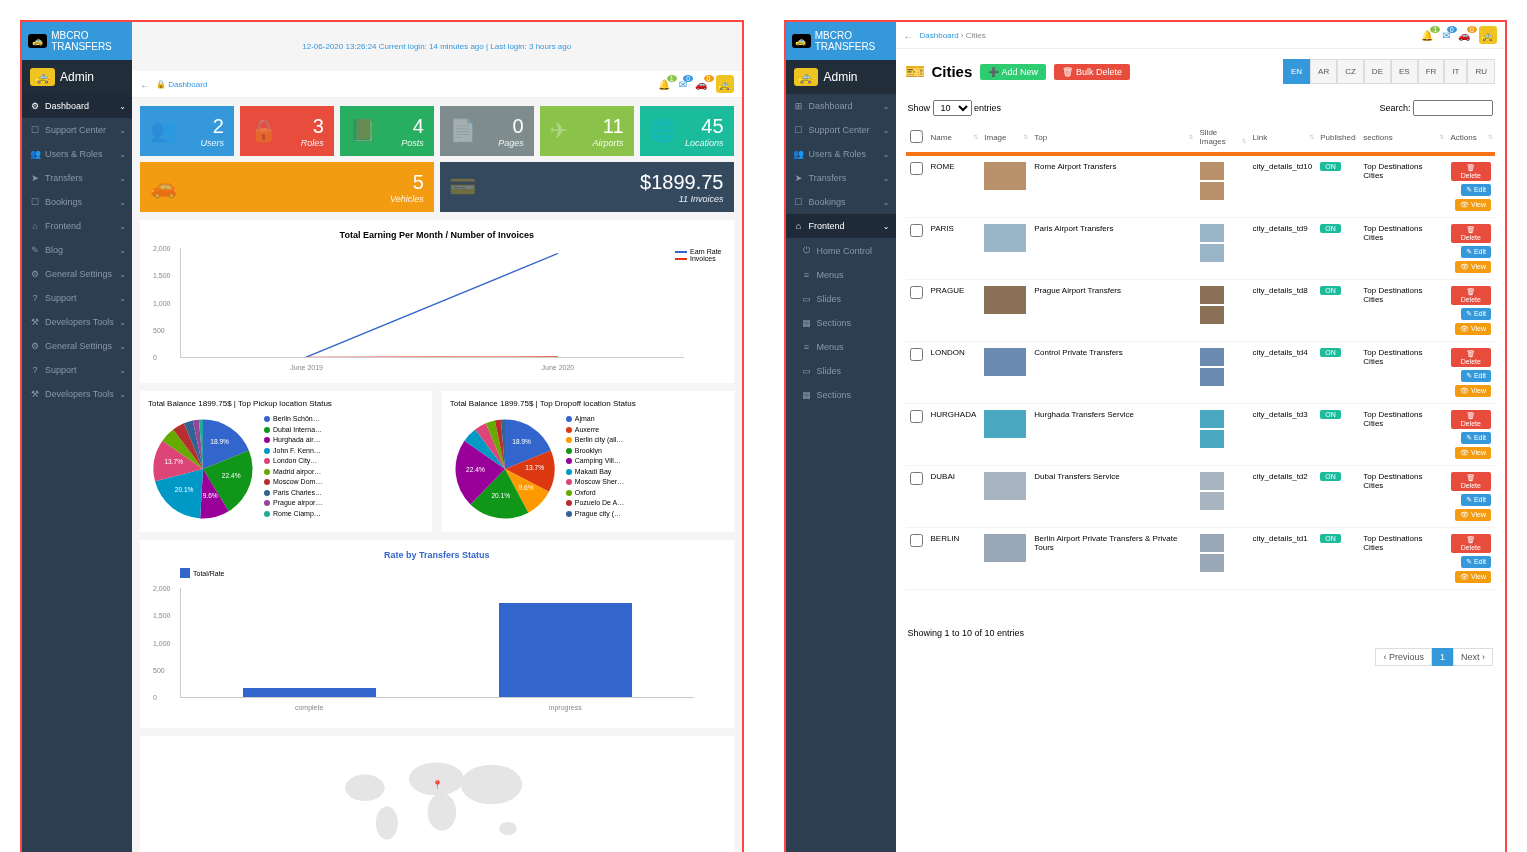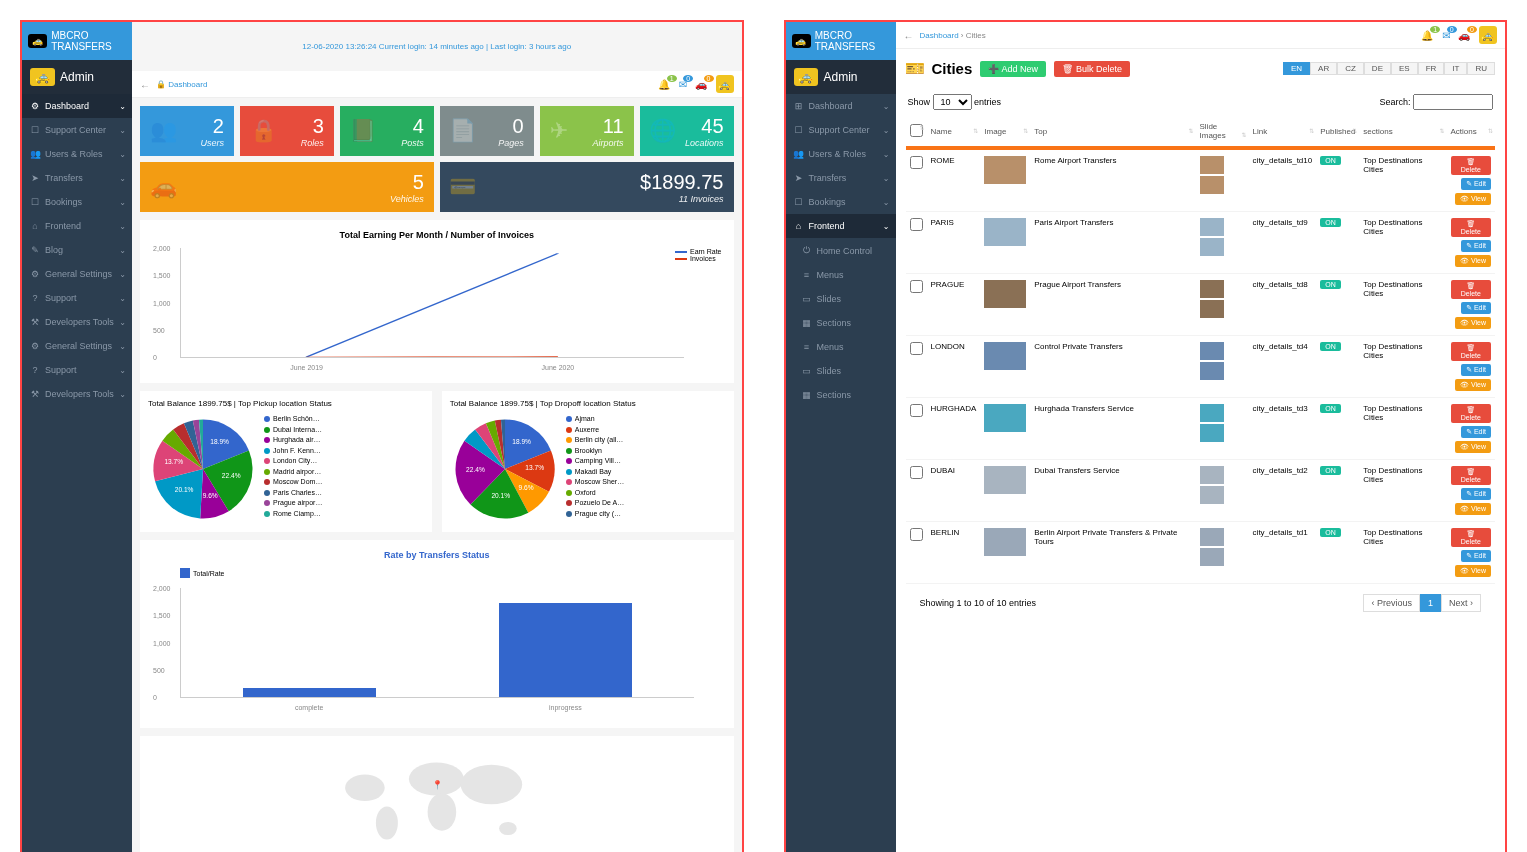--- a/index.html
+++ b/index.html
@@ -72,39 +72,39 @@
 .map-legend { display:flex; align-items:center; gap:4px; font-size:7px; padding:4px 30px; }
 .grad { height:6px; flex:1; background:linear-gradient(to right,#d4f0c4,#2e7d32); }
 
 
 .page-head { padding:10px; display:flex; justify-content:space-between; align-items:center; flex-wrap:wrap; gap:8px; }
 .page-head h2 { font-size:15px; display:flex; align-items:center; gap:6px; }
 .page-head .ticket { font-size:16px; }
 .btn { padding:3px 8px; border:none; border-radius:2px; color:#fff; font-size:9px; cursor:pointer; }
 .btn-green{background:#2ecc71;} .btn-red{background:#e74c3c;} .btn-blue{background:#3498db;} .btn-orange{background:#f39c12;}
 .lang-tabs { display:flex; margin-left:auto; }
-.lang-tabs .lang { padding:1px 7px; font-size:8px; background:#f5f5f5; color:#555; cursor:pointer; border:1px solid #ddd; }
+.lang-tabs .lang { padding:7px 7px; font-size:8px; background:#f5f5f5; color:#555; cursor:pointer; border:1px solid #ddd; }
 .lang-tabs .lang.active { background:#3498db; color:#fff; border-color:#3498db; }
 
 .table-controls { display:flex; justify-content:space-between; padding:6px 12px; font-size:9px; align-items:center; }
 .table-controls select, .table-controls input { font-size:9px; padding:1px 3px; }
 
 table.data { width:calc(100% - 20px); margin:0 10px; border-collapse:collapse; font-size:8px; }
 table.data th { text-align:left; padding:6px 4px; color:#555; font-weight:normal; border-bottom:4px solid #f97316; position:relative; }
 table.data th .sort { font-size:6px; color:#ccc; position:absolute; right:2px; }
 table.data td { padding:6px 4px; vertical-align:top; border-bottom:1px solid #f3f3f3; }
 .thumb { width:42px; height:28px; background:#888; display:block; }
 .thumb.small { width:24px; height:18px; }
 .th-stack { display:flex; flex-direction:column; gap:2px; }
 .pub-on { background:#1abc9c; color:#fff; padding:1px 5px; border-radius:2px; font-size:7px; }
 .action-col { display:flex; flex-direction:column; gap:3px; align-items:flex-end; }
 .action-col .btn { font-size:7px; padding:2px 5px; }
 
-.table-footer { display:flex; justify-content:space-between; align-items:center; padding:10px 24px; font-size:9px; }
-.pagination { display:flex; }
+.table-footer { display:flex; justify-content:space-between; align-items:center; padding:10px 12px; font-size:9px; }
+.pagination { display:flex;margin-top:48px; }
 .pagination .pg { padding:3px 7px; border:1px solid #ddd; color:#555; cursor:pointer; }
 .pagination .pg.active { background:#3498db; color:#fff; border-color:#3498db; }
 </style>
 </head>
 <body>
 
 <div class="wrapper">
 
 <div class="panel">
   <div class="sidebar">

